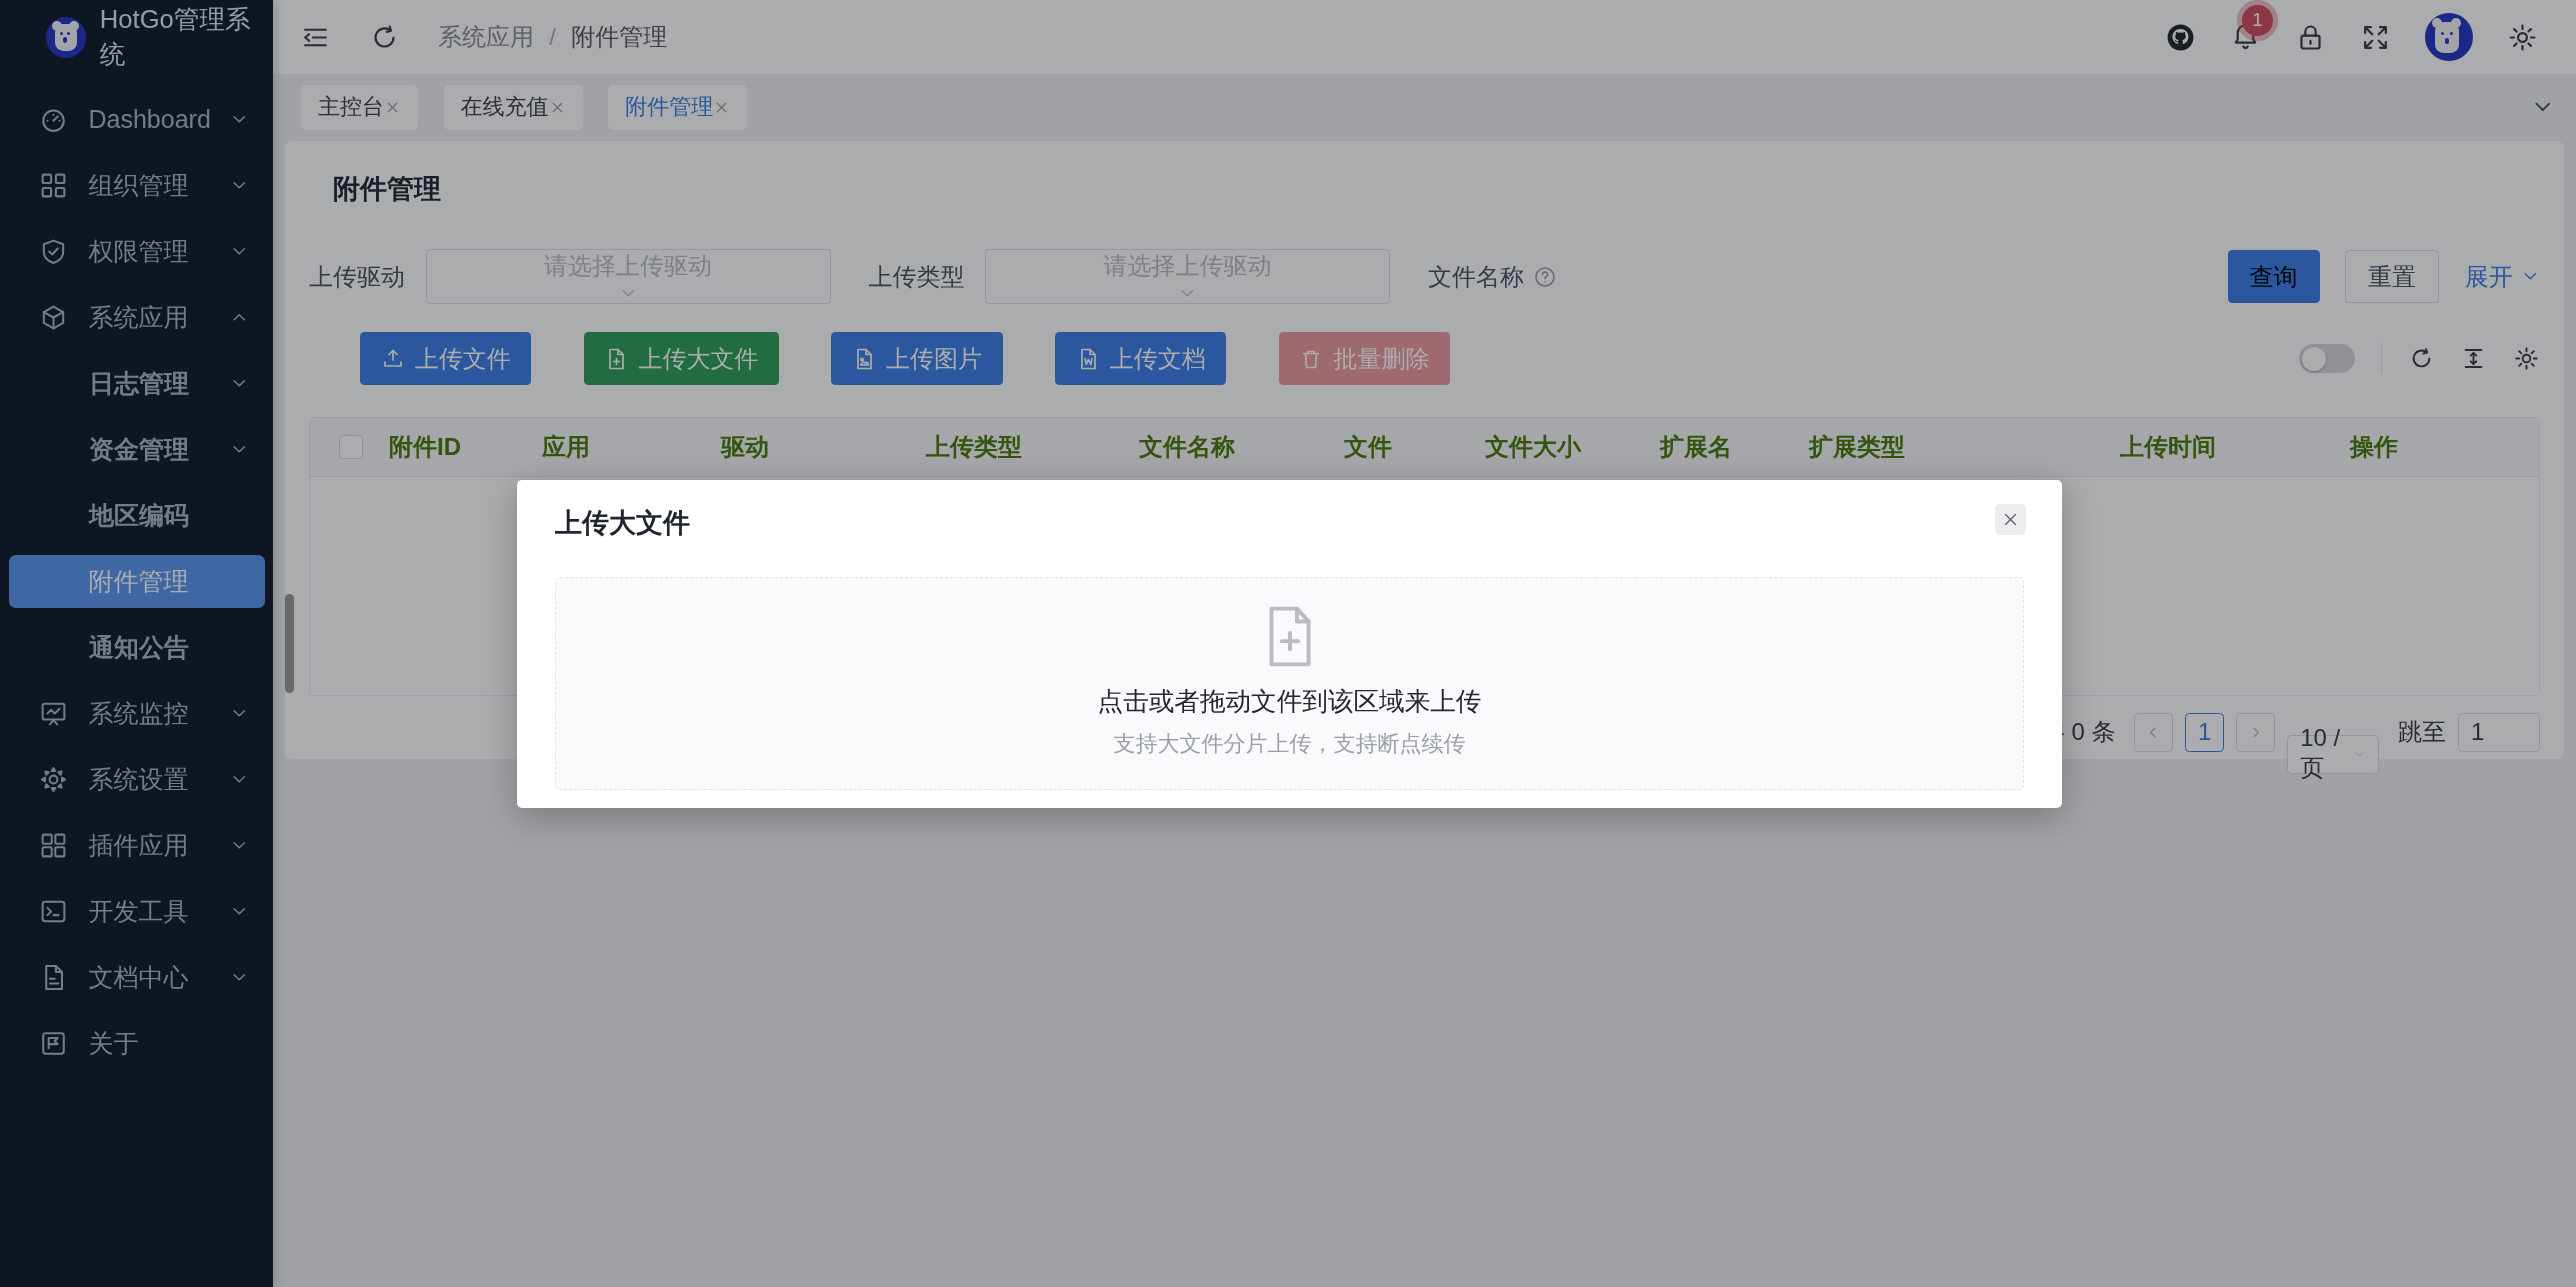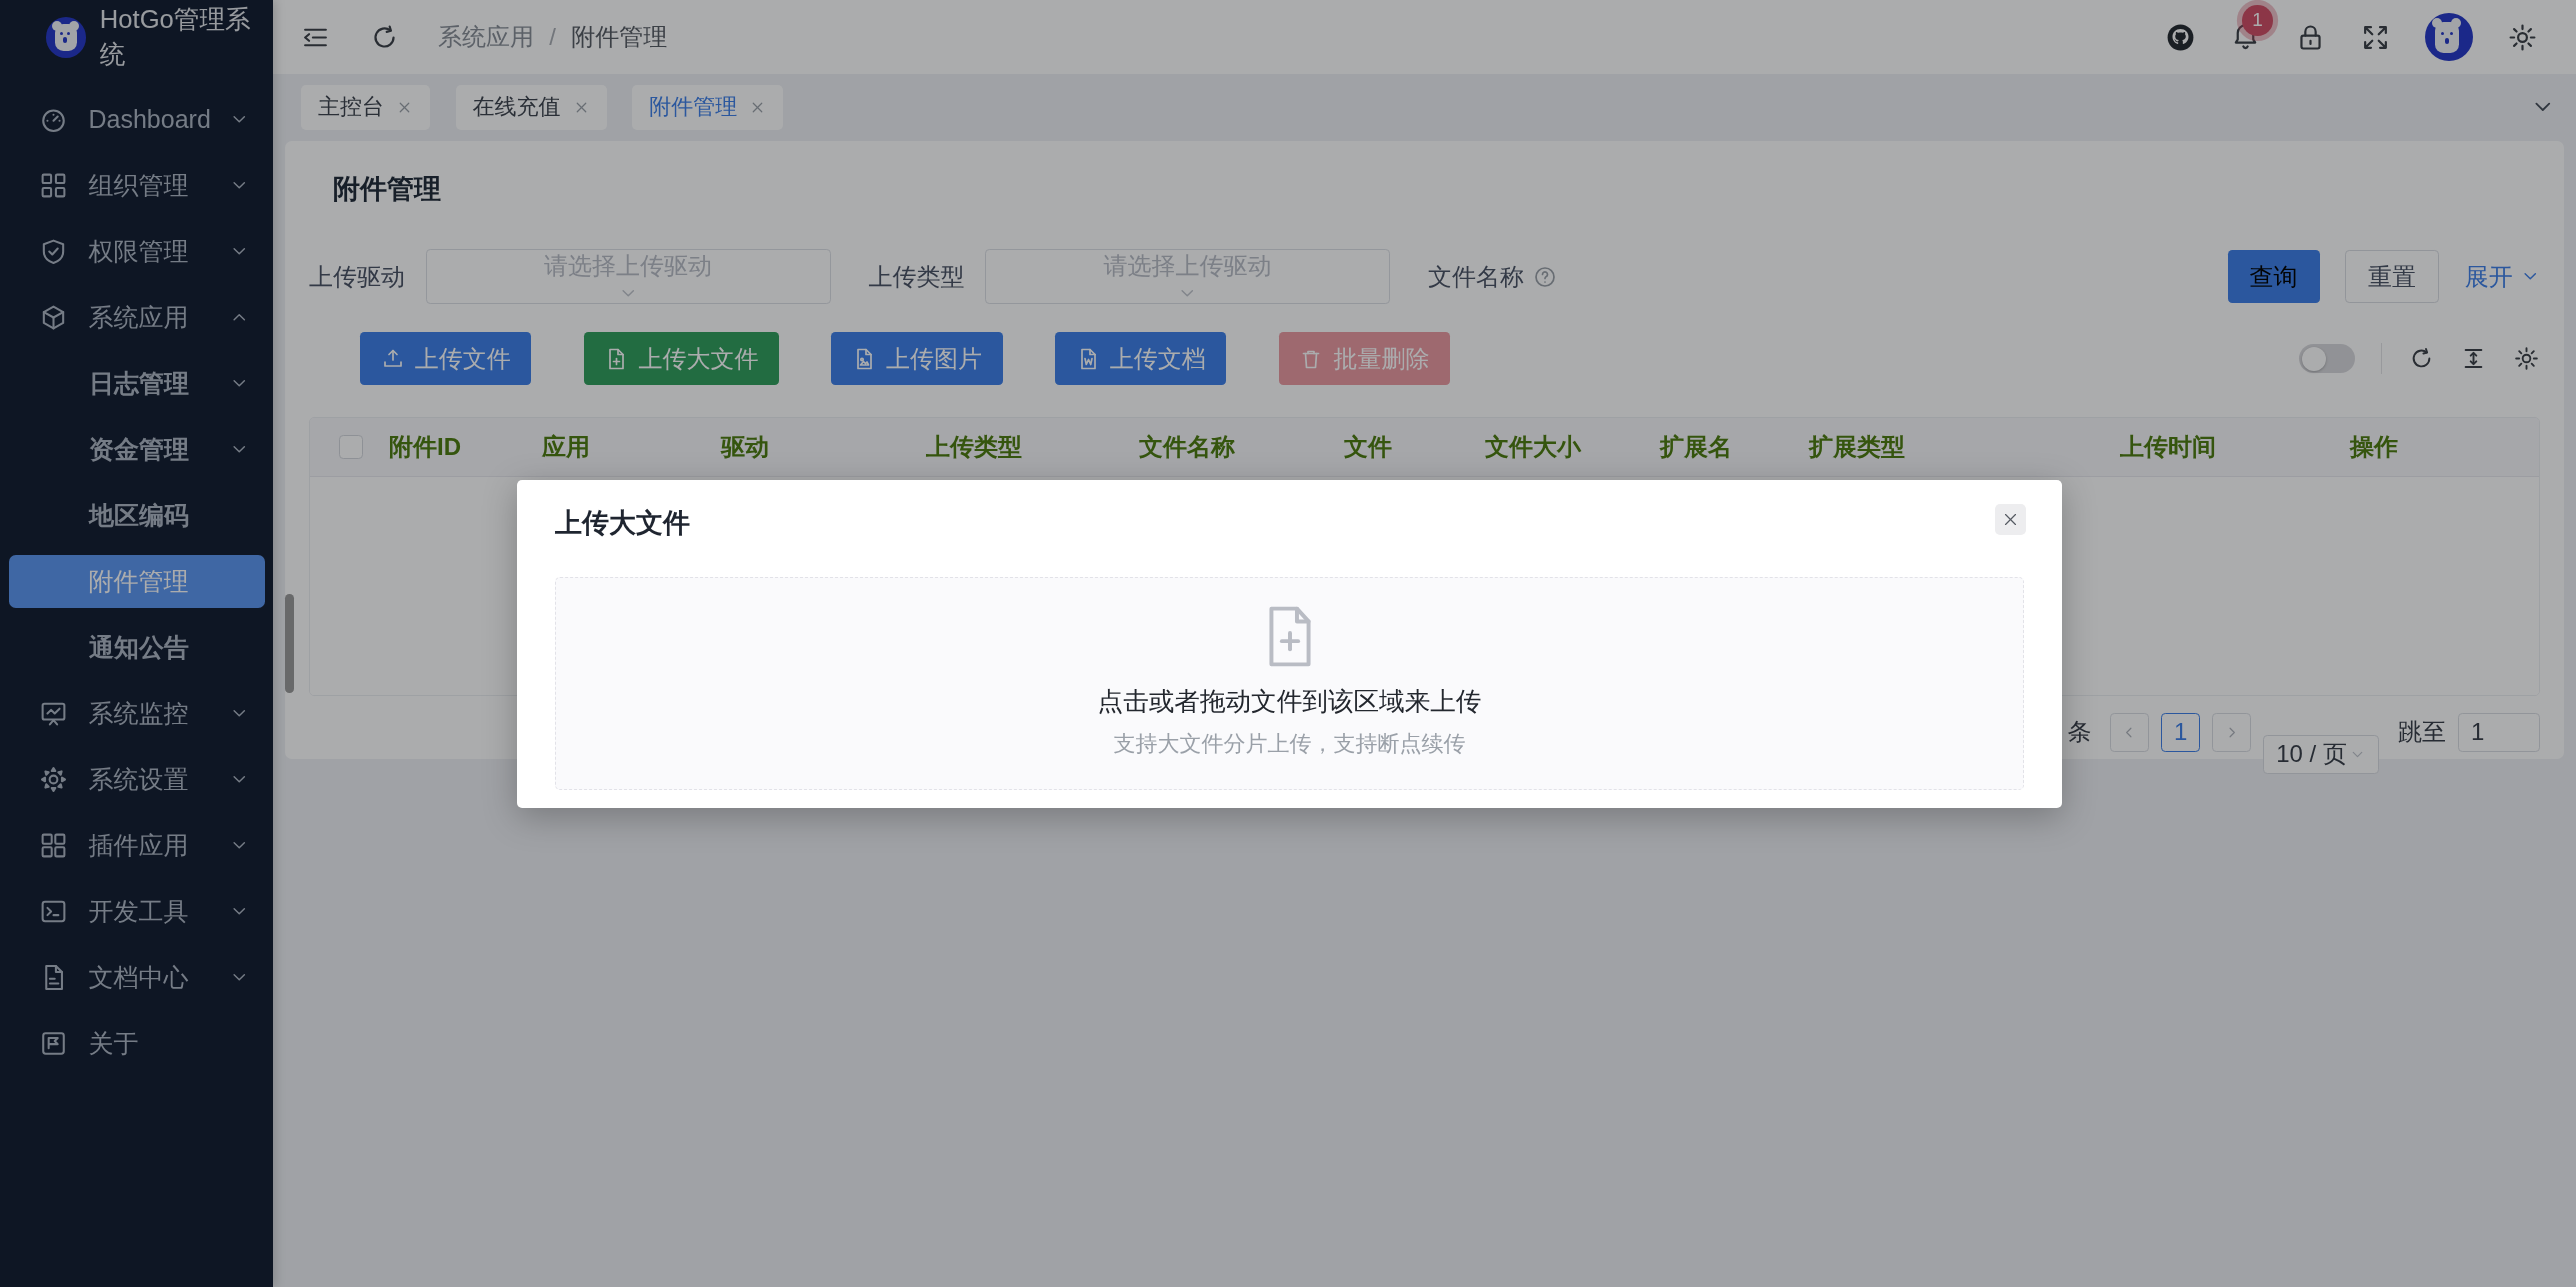--- a/index.html
+++ b/index.html
@@ -39,21 +39,21 @@
   .bell-wrap { position:relative; }
   .badge { position:absolute; top:-15.3px; left:12px; min-width:31px; height:31px; border-radius:15.3px; background:#d14d64; color:#fff; font-size:19px; display:flex; align-items:center; justify-content:center; box-shadow:0 0 0 5.1px rgba(209,77,100,.35); }
   .avatar { width:48px; height:48px; border-radius:50%; background:#2538c8; position:relative; cursor:pointer; }
   .avatar .koala-head { left:10.2px; top:8.5px; width:24px; height:31px; }
   .avatar .koala-ear1 { left:6.8px; top:5.1px; } .avatar .koala-ear2 { left:25.6px; top:5.1px; }
   .avatar .koala-eye1 { left:16px; top:19px; } .avatar .koala-eye2 { left:25px; top:19px; }
   .avatar .koala-nose { left:19.6px; top:25px; }
 
   
   .tabbar { position:absolute; left:273px; top:74px; right:0; height:66px; display:flex; align-items:center; gap:25.6px; padding-left:28px; z-index:5; }
-  .tab-chip { height:45px; background:#ffffff; border-radius:5.1px; display:flex; align-items:center; gap:12px; padding:0 17px; font-size:22px; color:#3c424c; cursor:pointer; }
+  .tab-chip { height:45px; background:#ffffff; border-radius:5.1px; display:flex; align-items:center; padding:0 17px; font-size:22px; color:#3c424c; cursor:pointer; }
   .tab-chip.active { color:#3d7fe8; }
   .tab-x { width:17px; height:17px; color:#9aa0a8; }
   .tab-more { position:absolute; right:20.5px; top:0; height:66px; display:flex; align-items:center; color:#454c59; cursor:pointer; }
   .tab-more svg { width:25.6px; height:25.6px; }
 
   
   .card { position:absolute; left:285px; top:141px; width:2279px; height:618px; background:#ffffff; border-radius:6.8px; padding:22px 24px 0 24px; z-index:5; }
   .page-title { font-size:27px; font-weight:bold; color:#1f2937; height:51px; display:flex; align-items:center; padding-left:24px; }
 
   .filter-row { margin-top:35px; height:55px; display:flex; align-items:center; }
@@ -88,21 +88,21 @@
   .data th { font-size:24px; font-weight:bold; color:#4d7c0f; text-align:left; padding-left:24px; border-bottom:0.9px solid #e8e8ee; }
   .data th:first-child { padding-left:29px; }
   .chk { width:24px; height:24px; border:1.7px solid #d4d7dd; border-radius:4.3px; background:#fff; cursor:pointer; }
   .empty-body { height:218px; background:#fff; }
 
   .pagination { margin-top:12px; height:49px; display:flex; align-items:center; justify-content:flex-end; gap:12px; font-size:24px; color:#383e48; }
   .pg-total { margin-right:6.8px; }
   .pg-btn { width:39px; height:39px; border:0.9px solid #dadde3; border-radius:4.3px; background:#fff; display:flex; align-items:center; justify-content:center; color:#b0b4bc; cursor:pointer; }
   .pg-btn svg { width:17px; height:17px; }
   .pg-btn.current { border-color:#3d7fe8; color:#3d7fe8; font-size:24px; }
-  .pg-size { width:116px; height:39px; border:0.9px solid #dadde3; border-radius:4.3px; background:#fff; display:flex; align-items:center; justify-content:space-between; padding:0 12px; cursor:pointer;margin-top:44px; }
+  .pg-size { width:92px; height:39px; border:0.9px solid #dadde3; border-radius:4.3px; background:#fff; display:flex; align-items:center; justify-content:space-between; padding:0 12px; cursor:pointer;margin-top:44px; }
   .pg-size .f-chevron { width:17px; height:17px; }
   .pg-jump-label { margin-left:6.8px; }
   .pg-jump { width:82px; height:39px; border:0.9px solid #dadde3; border-radius:4.3px; background:#fff; padding:0 12px; font-size:24px; color:#383e48; outline:none; }
 
   
   .mask { position:absolute; inset:0; background:rgba(10,12,16,0.34); z-index:40; }
   .modal { position:absolute; left:517px; top:480px; width:1545px; height:328px; background:#fff; border-radius:5.1px; z-index:50; box-shadow:0 8.5px 34px rgba(0,0,0,.25); padding:24px 38px; }
   .modal-title { font-size:27px; font-weight:bold; color:#1f2530; height:38px; display:flex; align-items:center; }
   .modal-close { position:absolute; top:24px; right:36px; width:31px; height:31px; background:#ededef; border-radius:5.1px; display:flex; align-items:center; justify-content:center; color:#555a62; cursor:pointer; }
   .modal-close svg { width:17px; height:17px; }

